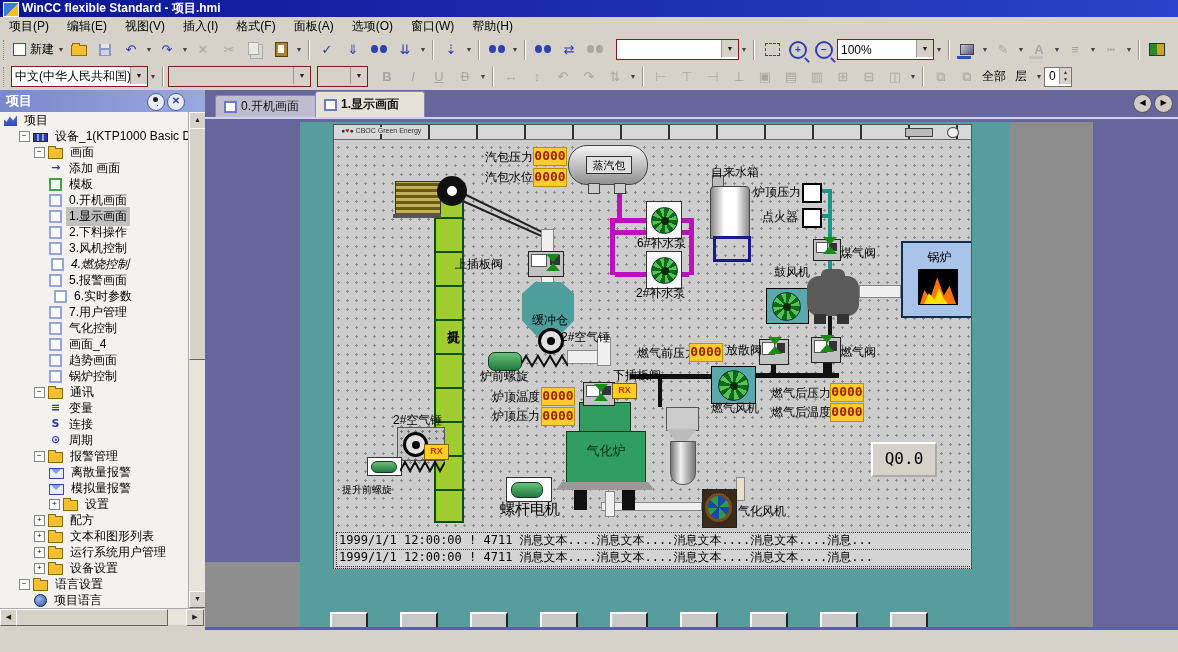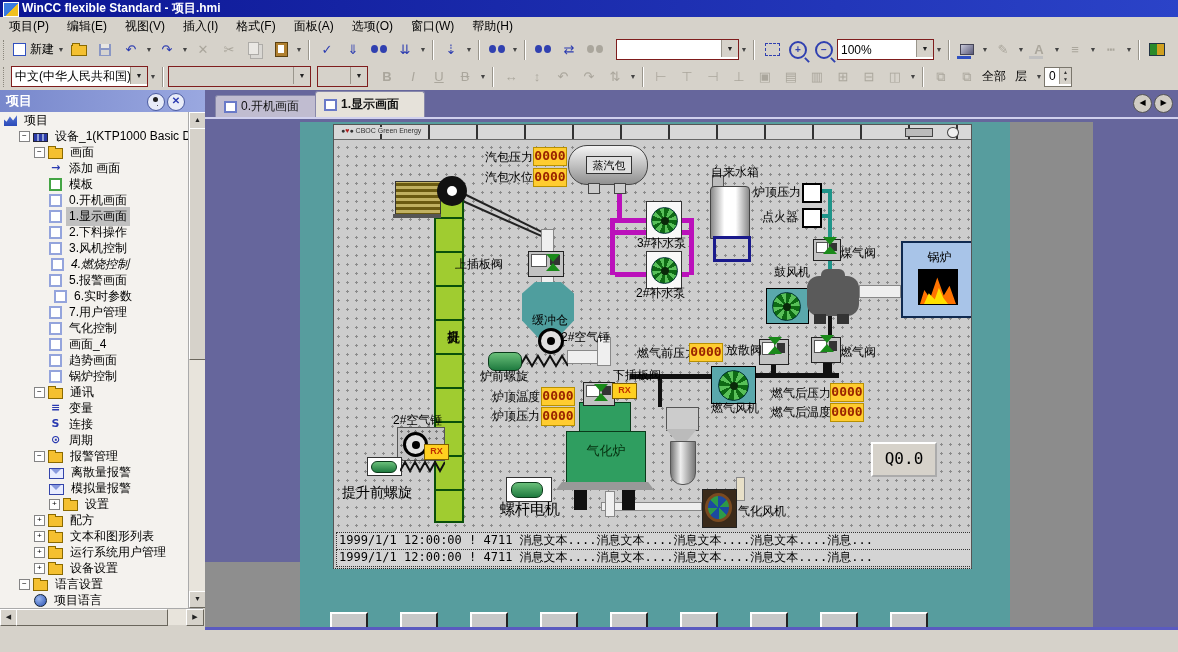--- a/index.html
+++ b/index.html
@@ -623,39 +623,39 @@
         <div class="abs" style="left:368px;top:364px;width:33px;height:37px;background:#3a2a1a;border:1px solid #222;z-index:3">
           <span style="position:absolute;left:2px;top:3px;width:27px;height:29px;border-radius:50%;border:3px solid #7a4a20;background:repeating-conic-gradient(#1c4aa0 0 45deg,#2c9a4a 45deg 90deg);box-sizing:border-box"></span>
         </div>
 
         <div class="abs" style="left:537px;top:317px;width:62px;height:31px;background:#d6d2ca;border:2px outset #fff;font:16px/29px 'DejaVu Sans Mono',monospace;text-align:center;z-index:6">Q0.0</div>
       <div class="lbl" style="left: 151px; top: 26px;">汽包压力</div>
           <div class="lbl" style="left: 151px; top: 46px;">汽包水位</div>
           <div class="lbl" style="left: 377px; top: 41px;">自来水箱</div>
           <div class="lbl" style="left: 419px; top: 61px;">炉顶压力</div>
           <div class="lbl" style="left: 428px; top: 86px;">点火器</div>
-          <div class="lbl" style="left: 303px; top: 112px;">3#补水泵</div>
+          <div class="lbl" style="left: 303px; top: 112px;">6#补水泵</div>
           <div class="lbl" style="left: 302px; top: 162px;">2#补水泵</div>
           <div class="lbl" style="left: 506px; top: 122px;">煤气阀</div>
           <div class="lbl" style="left: 440px; top: 141px;">鼓风机</div>
           <div class="lbl" style="left: 121px; top: 133px;">上插板阀</div>
           <div class="lbl" style="left: 198px; top: 189px;">缓冲仓</div>
           <div class="lbl" style="left: 227px; top: 206px;">2#空气锤</div>
           <div class="lbl" style="left: 146px; top: 245px;">炉前螺旋</div>
           <div class="lbl" style="left: 303px; top: 222px;">燃气前压力</div>
           <div class="lbl" style="left: 392px; top: 219px;">放散阀</div>
           <div class="lbl" style="left: 506px; top: 221px;">燃气阀</div>
           <div class="lbl" style="left: 377px; top: 277px;">燃气风机</div>
           <div class="lbl" style="left: 437px; top: 262px;">燃气后压力</div>
           <div class="lbl" style="left: 437px; top: 281px;">燃气后温度</div>
           <div class="lbl" style="left: 279px; top: 244px;">下插板阀</div>
           <div class="lbl" style="left: 158px; top: 266px;">炉顶温度</div>
           <div class="lbl" style="left: 158px; top: 285px;">炉顶压力</div>
           <div class="lbl" style="left: 166px; top: 375px; font-size: 15px;">螺杆电机</div>
-          <div class="lbl" style="left: 8px; top: 359px; font-size: 14px;">提升前螺旋</div>
+          <div class="lbl" style="left: 8px; top: 359px; font-size: 10px;">提升前螺旋</div>
           <div class="lbl" style="left: 59px; top: 289px;">2#空气锤</div>
           <div class="lbl" style="left: 404px; top: 380px;">气化风机</div>
           <div class="vbox" style="left: 199px; top: 22px;">0000</div>
           <div class="vbox" style="left: 199px; top: 43px;">0000</div>
           <div class="vbox" style="left: 355px; top: 218px;">0000</div>
           <div class="vbox" style="left: 207px; top: 262px;">0000</div>
           <div class="vbox" style="left: 207px; top: 282px;">0000</div>
           <div class="vbox" style="left: 496px; top: 258px;">0000</div>
           <div class="vbox" style="left: 496px; top: 278px;">0000</div>
           <div class="rx" style="left: 278px; top: 258px;">RX</div>

